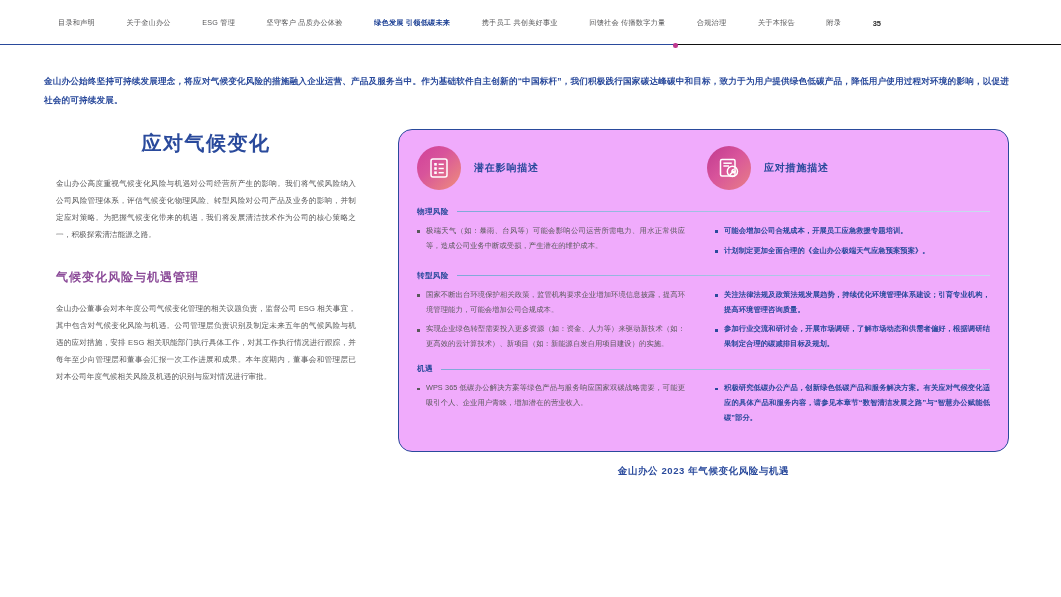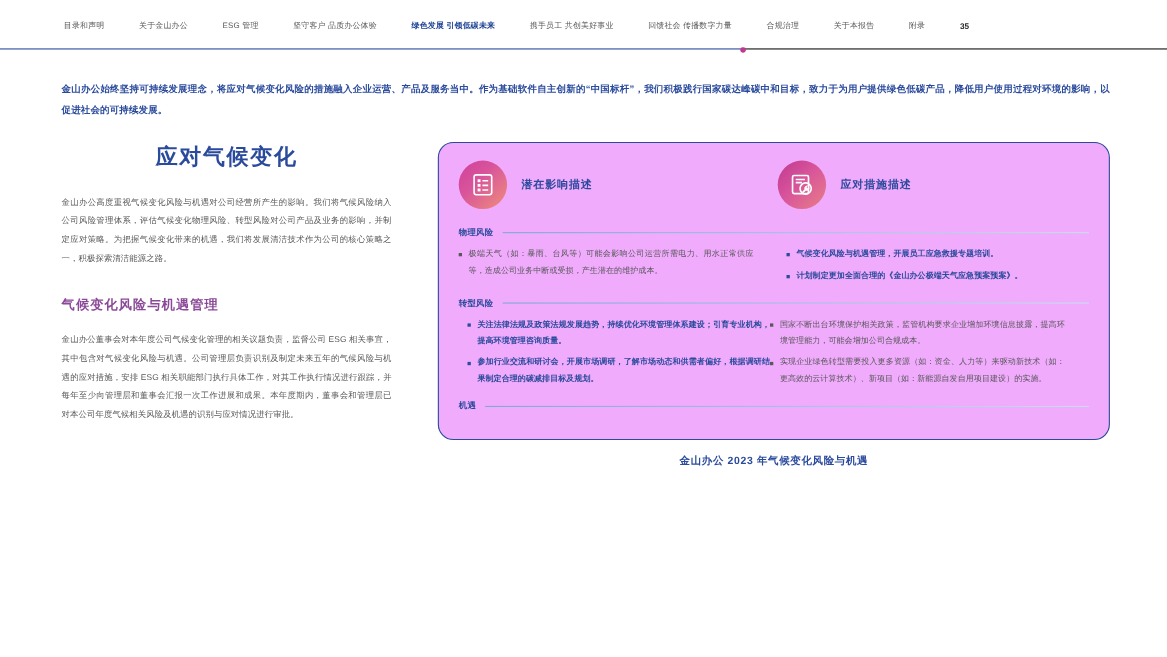--- a/index.html
+++ b/index.html
@@ -62,21 +62,21 @@
   .nav-dot {
     position: absolute;
     left: 673px; top: 0px;
     width: 4.5px; height: 4.5px;
     border-radius: 50%;
     background: #c0398f;
   }
 
   
   .intro {
-    margin: 26px 52px 0 56px;
+    margin: 26px 52px 0 44px;
     color: #2a4a9c;
     font-size: 8.6px;
     font-weight: bold;
     line-height: 2.25;
     letter-spacing: .15px;
     text-align: justify;
   }
 
   
   .main {
@@ -291,53 +291,65 @@
           <div class="row-line"></div>
         </div>
         <div class="row-body">
           <div class="cell c1">
             <ul class="bullets">
               <li>极端天气（如：暴雨、台风等）可能会影响公司运营所需电力、用水正常供应等，造成公司业务中断或受损，产生潜在的维护成本。</li>
             </ul>
           </div>
           <div class="cell c2">
             <ul class="bullets blue">
-              <li>气候变化风险与机遇管理，开展员工应急救援专题培训。</li>
+              <li>可能会增加公司合规成本，开展员工应急救援专题培训。</li>
               <li>计划制定更加全面合理的《金山办公极端天气应急预案预案》。</li>
             </ul>
           </div>
         </div>
       </div>
 
       <div class="row">
         <div class="row-label-wrap">
           <div class="row-label">转型风险</div>
           <div class="row-line"></div>
         </div>
         <div class="row-body">
+          <div class="cell c1">
+            <ul class="bullets">
+              <li>国家不断出台环境保护相关政策，监管机构要求企业增加环境信息披露，提高环境管理能力，可能会增加公司合规成本。</li>
+              <li>实现企业绿色转型需要投入更多资源（如：资金、人力等）来驱动新技术（如：更高效的云计算技术）、新项目（如：新能源自发自用项目建设）的实施。</li>
+            </ul>
+          </div>
           <div class="cell c2">
             <ul class="bullets blue">
               <li>关注法律法规及政策法规发展趋势，持续优化环境管理体系建设；引育专业机构，提高环境管理咨询质量。</li>
               <li>参加行业交流和研讨会，开展市场调研，了解市场动态和供需者偏好，根据调研结果制定合理的碳减排目标及规划。</li>
             </ul>
           </div>
-          <div class="cell c1">
-            <ul class="bullets">
-              <li>国家不断出台环境保护相关政策，监管机构要求企业增加环境信息披露，提高环境管理能力，可能会增加公司合规成本。</li>
-              <li>实现企业绿色转型需要投入更多资源（如：资金、人力等）来驱动新技术（如：更高效的云计算技术）、新项目（如：新能源自发自用项目建设）的实施。</li>
-            </ul>
-          </div>
         </div>
       </div>
 
       <div class="row">
         <div class="row-label-wrap">
           <div class="row-label">机遇</div>
           <div class="row-line"></div>
         </div>
+        <div class="row-body">
+          <div class="cell c1">
+            <ul class="bullets">
+              <li>WPS 365 低碳办公解决方案等绿色产品与服务响应国家双碳战略需要，可能更吸引个人、企业用户青睐，增加潜在的营业收入。</li>
+            </ul>
+          </div>
+          <div class="cell c2">
+            <ul class="bullets blue">
+              <li>积极研究低碳办公产品，创新绿色低碳产品和服务解决方案。有关应对气候变化适应的具体产品和服务内容，请参见本章节“数智清洁发展之路”与“智慧办公赋能低碳”部分。</li>
+            </ul>
+          </div>
+        </div>
       </div>
 
     </div>
 
     <div class="caption">金山办公 2023 年气候变化风险与机遇</div>
   </div>
 
 </div>
 
 </body></html>

